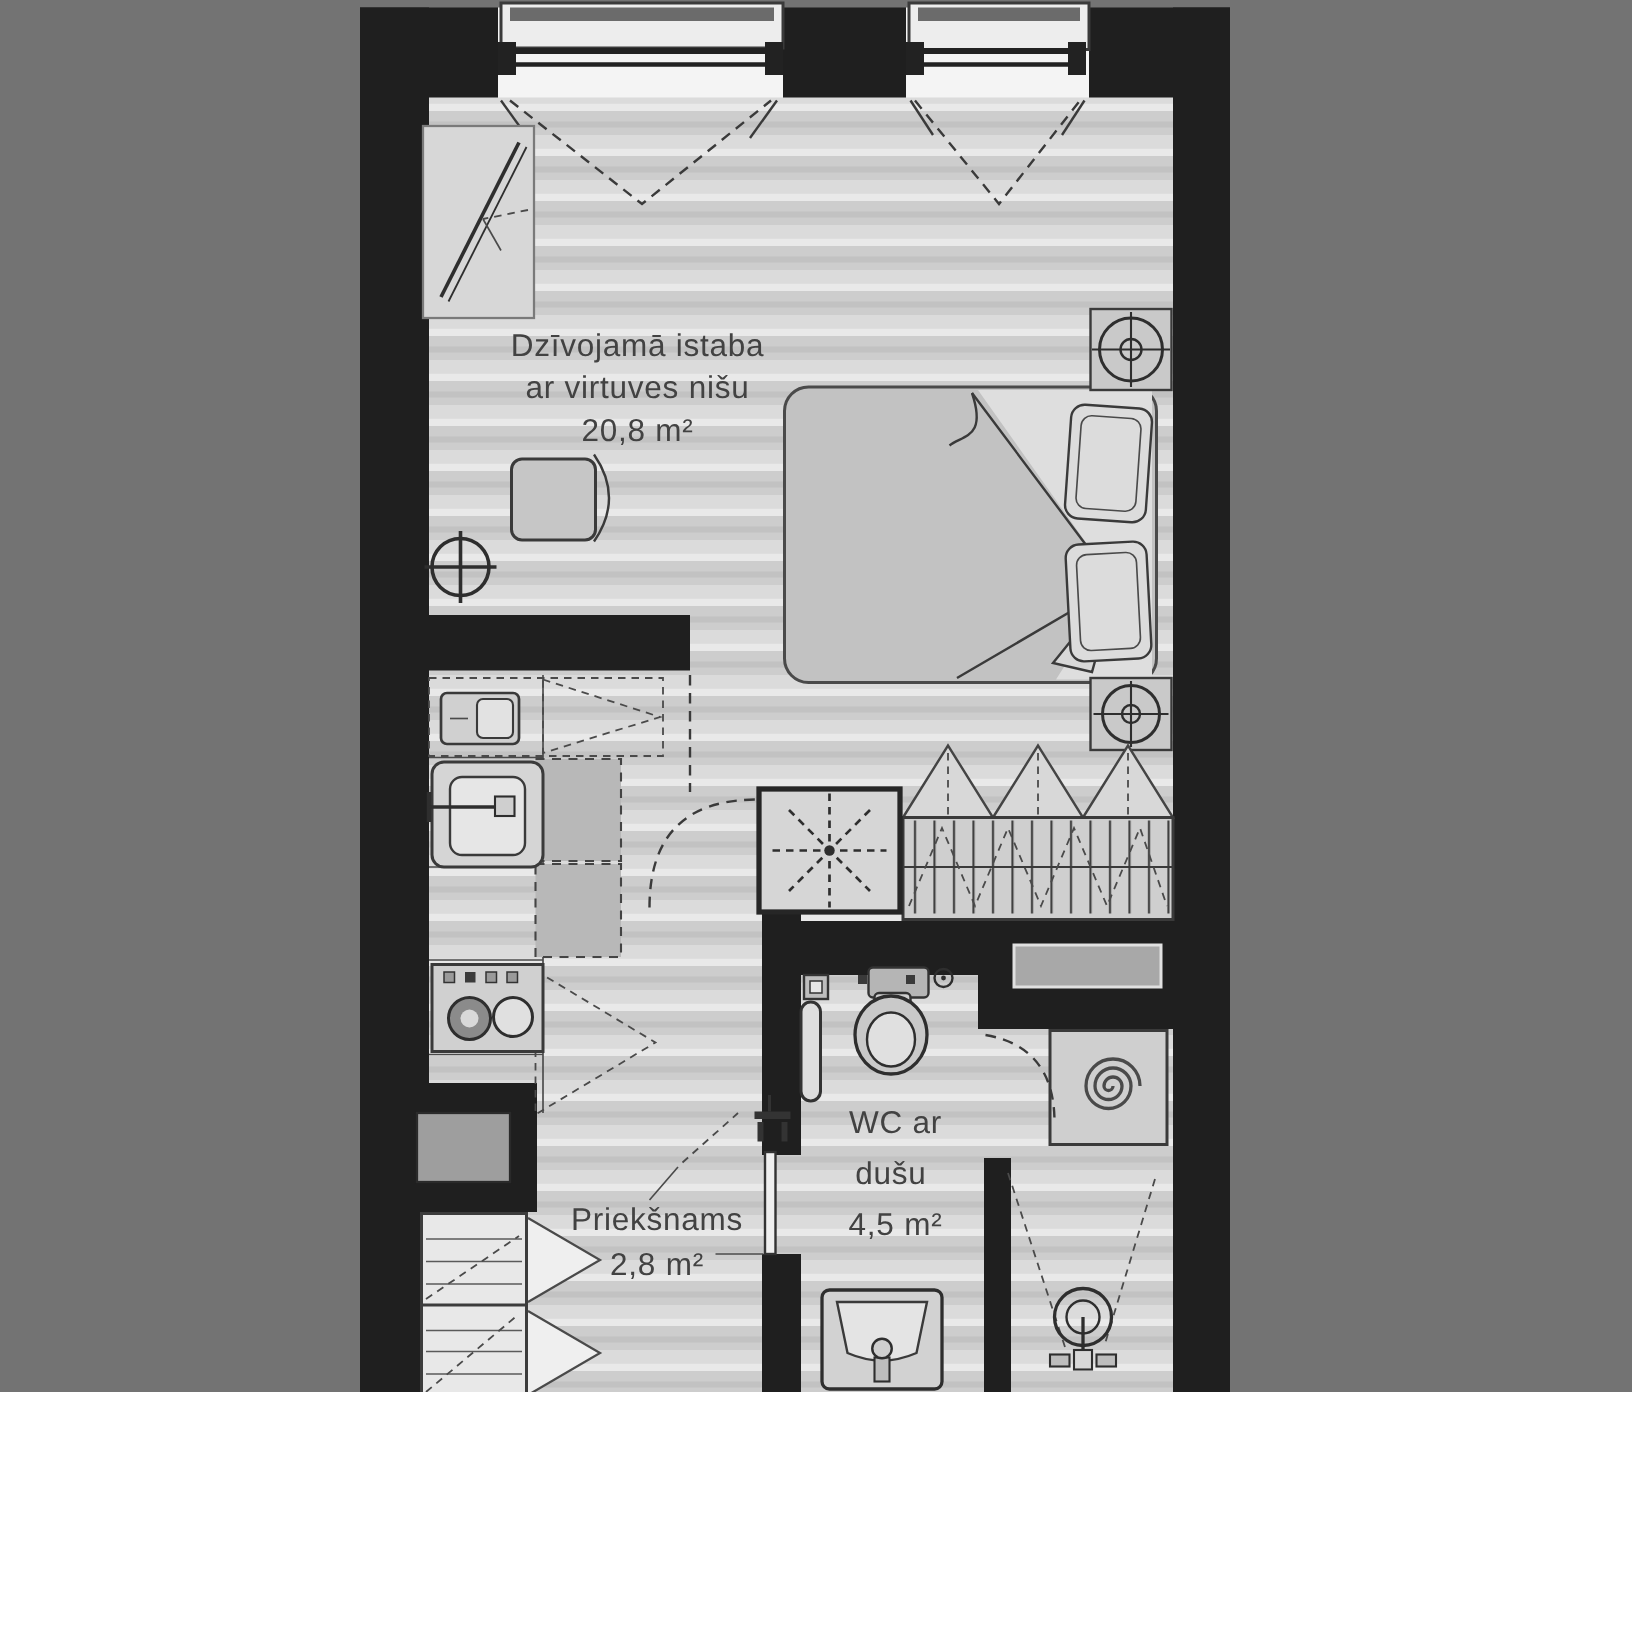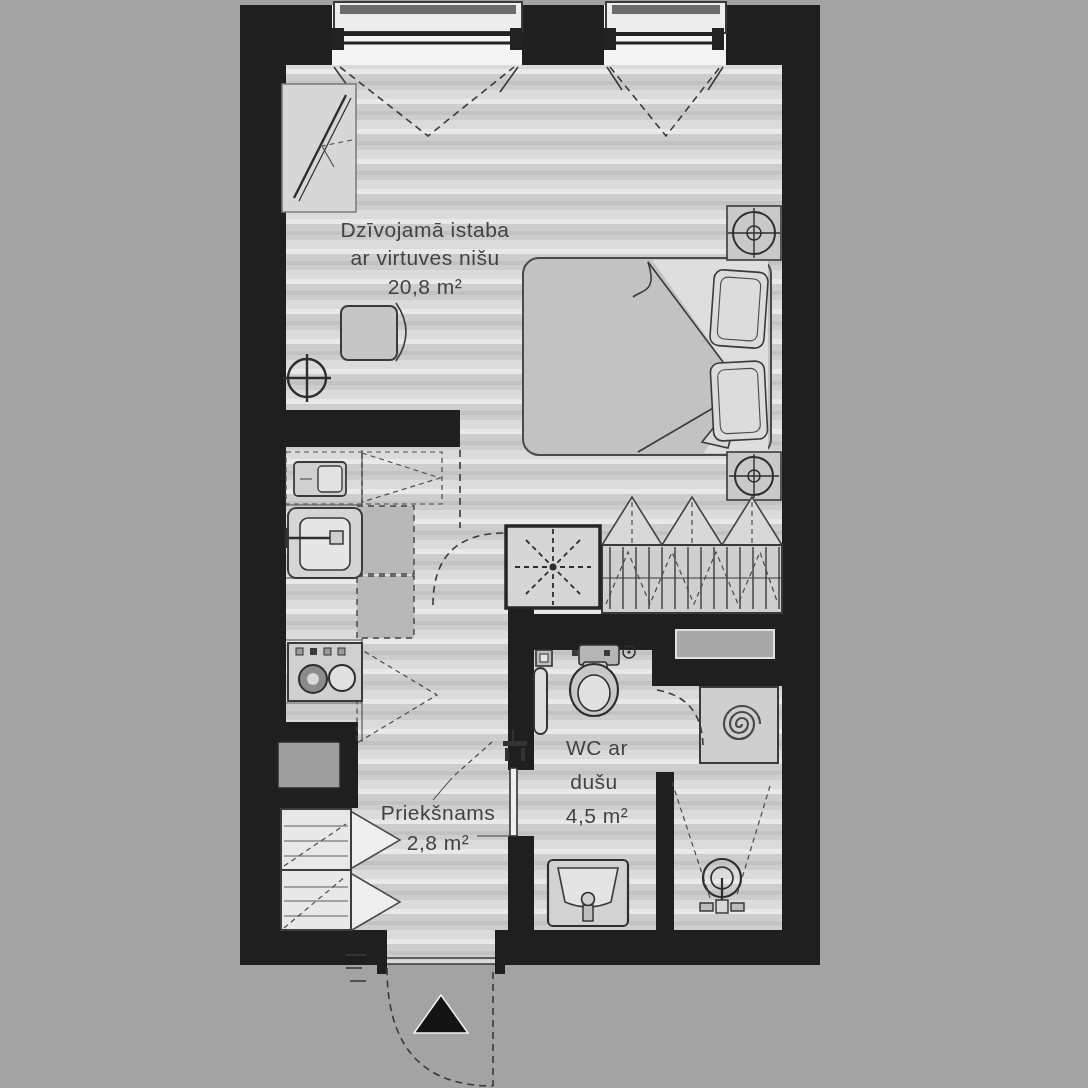--- a/index.html
+++ b/index.html
@@ -1,16 +1,16 @@
 <!DOCTYPE html>
 <html><head>
 <meta charset="utf-8">
 <style>
   html,body{margin:0;padding:0;background:#ffffff;}
-  .stage{position:relative;width:1088px;height:1088px;background:#a3a3a3;overflow:hidden;
+  .stage{position:relative;width:1088px;height:928px;background:#737373;overflow:hidden;
          font-family:"Liberation Sans",sans-serif;}
   svg{display:block}
   .wall{fill:#1f1f1f;stroke:none}
   .furn{fill:#c6c6c6;stroke:#3a3a3a;stroke-width:2}
   .furnlight{fill:#dcdcdc;stroke:#3a3a3a;stroke-width:1.6}
   .ln{stroke:#3a3a3a;fill:none;stroke-width:1.6}
   .thin{stroke:#4a4a4a;fill:none;stroke-width:1.1}
   .dash{stroke:#3a3a3a;fill:none;stroke-width:1.6;stroke-dasharray:7 5}
   .dashthin{stroke:#4a4a4a;fill:none;stroke-width:1.2;stroke-dasharray:5 4}
   .lbl{font-size:21px;fill:#424242;letter-spacing:0.5px;text-anchor:middle;

